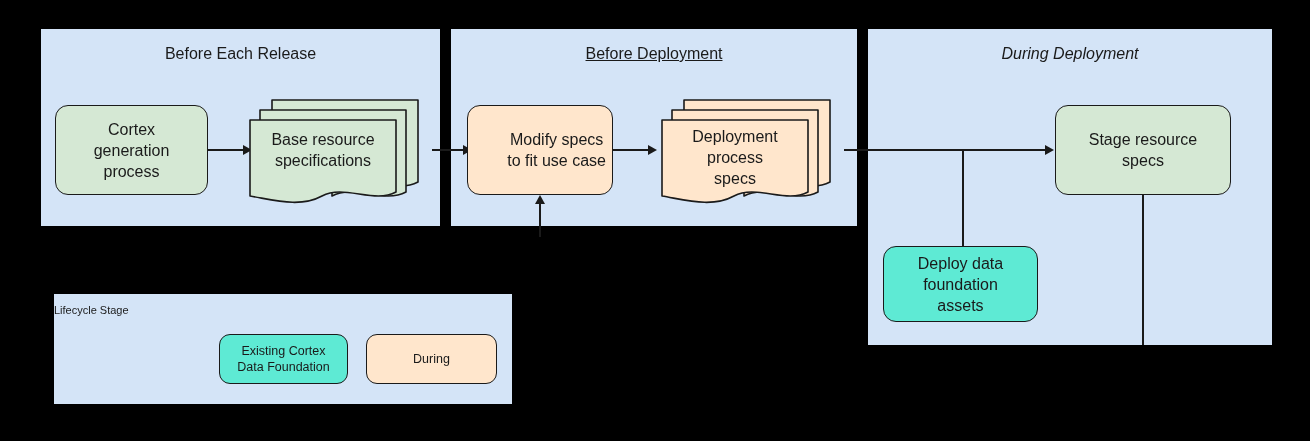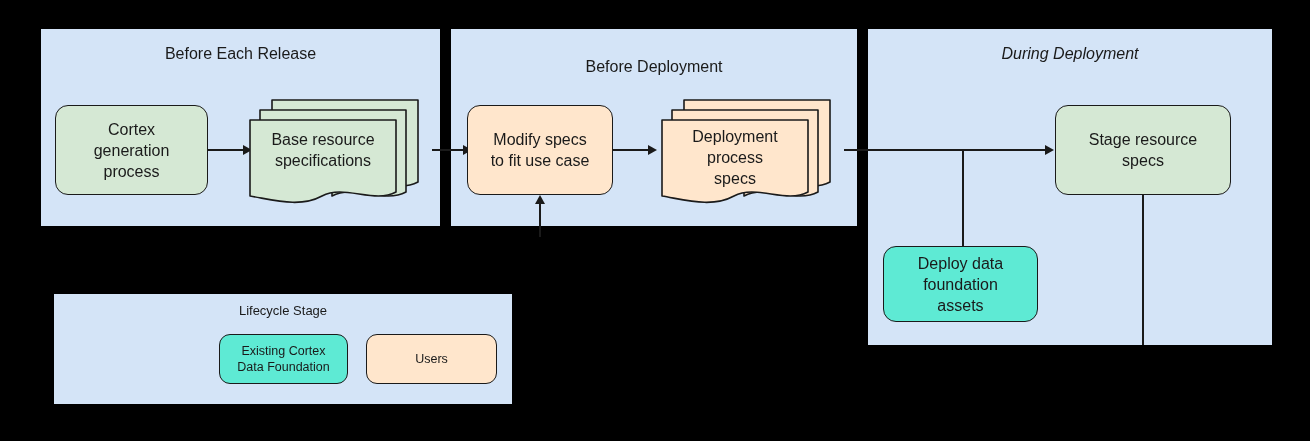--- a/index.html
+++ b/index.html
@@ -52,21 +52,21 @@
     align-items: center;
     justify-content: center;
     text-align: center;
     font-size: 16px;
     color: #1a1a1a;
     line-height: 21px;
     padding: 2px 6px;
   }
   .node .label { display: block; }
   .fill-green  { background: #d5e8d4; }
-  .fill-orange { background: #ffe6cc; }
+  .fill-orange { background: #ffe6cc; justify-content: flex-end; }
   .fill-purple { background: #5eead4; }
 
   
   .docstack {
     position: absolute;
   }
   .docstack svg {
     position: absolute;
     left: 0;
     top: 0;
@@ -108,22 +108,21 @@
 
   
   .legend {
     position: absolute;
     background: #d4e4f7;
     box-sizing: border-box;
   }
   .legend-title {
     position: absolute;
     left: 0; right: 0;
-    text-align: center;
-    font-size: 13px;
+    font-size: 11px;
     color: #1a1a1a;
     line-height: 17px;
   }
   .legend-item {
     position: absolute;
     box-sizing: border-box;
     border: 1.6px solid #1a1a1a;
     border-radius: 11px;
     display: flex;
     align-items: center;
@@ -169,21 +168,21 @@
         <span>Base resource</span><br>
         <span>specifications</span>
       </span>
     </div>
   </div>
 
   <div class="hline" style="left:432px; top:149px; width:34px;"></div>
   <div class="arrow-right" style="left:463px; top:144.5px;"></div>
 
   <div class="panel" style="left:451px; top:29px; width:406px; height:197px;">
-    <div class="panel-title" style="top:28px;">Before Deployment</div>
+    <div class="panel-title" style="top:15px;text-decoration:underline;">Before Deployment</div>
   </div>
 
   <div class="hline" style="left:432px; top:149px; width:34px;"></div>
   <div class="arrow-right" style="left:463px; top:144.5px;"></div>
 
   <div class="node fill-orange" style="left:467px; top:105px; width:146px; height:90px;">
     <span class="label">
       <span>Modify specs</span><br>
       <span>to fit use case</span>
     </span>
@@ -243,17 +242,17 @@
 
   <div class="legend-item fill-purple" style="left:219px; top:334px; width:129px; height:50px;">
     <span>
       <span>Existing Cortex</span><br>
       <span>Data Foundation</span>
     </span>
   </div>
 
   <div class="legend-item fill-orange" style="left:366px; top:334px; width:131px; height:50px;">
     <span>
-      <span>Users</span>
+      <span>During</span>
     </span>
   </div>
 
 </div>
 
 </body></html>

